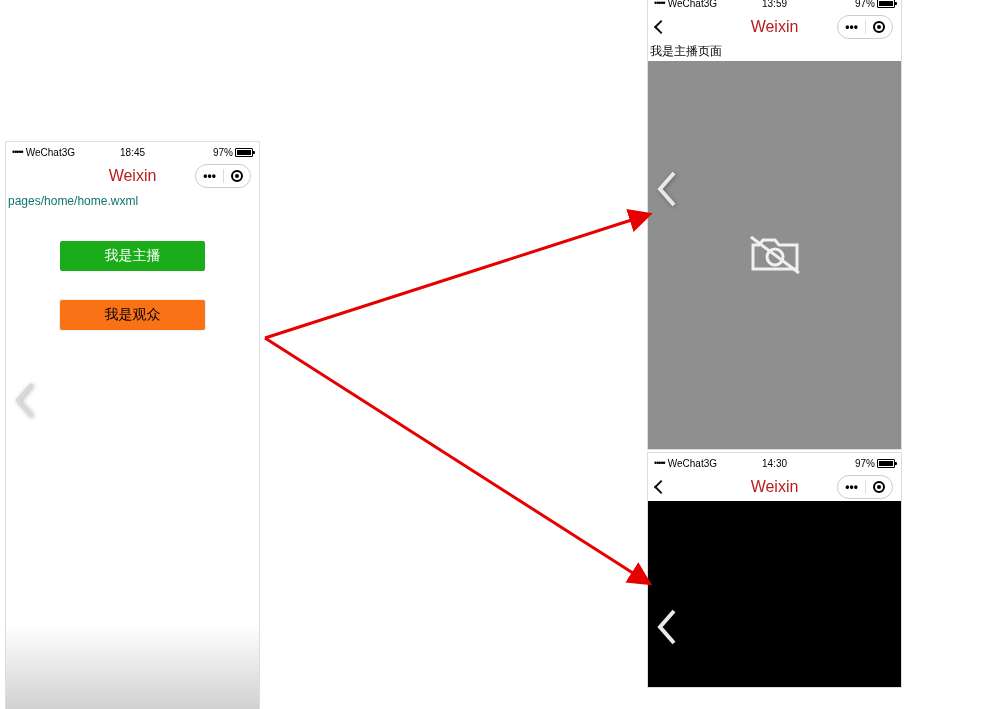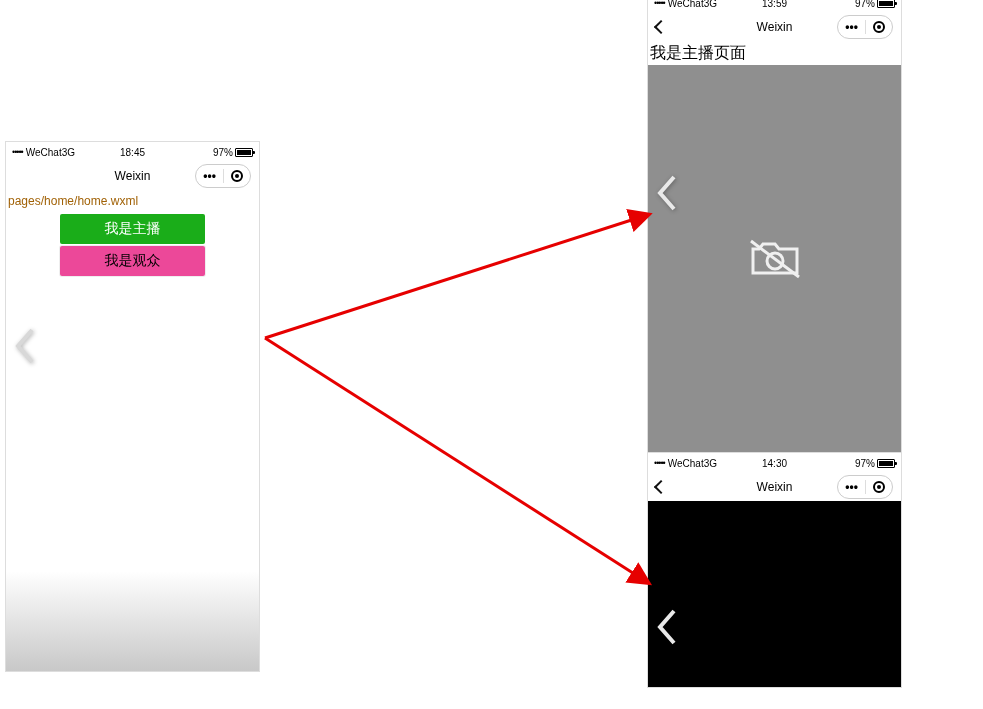--- a/index.html
+++ b/index.html
@@ -70,22 +70,22 @@
     .back-chevron {
       width: 10px; height: 10px;
       border-left: 2px solid #111;
       border-bottom: 2px solid #111;
       transform: rotate(45deg);
     }
     .title-text {
       position: absolute;
       left: 50%;
       transform: translateX(-50%);
-      font-size: 12px;
-      color: #000000;
+      font-size: 16px;
+      color: #b91c1c;
     }
     .capsule {
       margin-left: auto;
       width: 56px; height: 24px;
       border: 1px solid #ccc;
       border-radius: 14px;
       background: rgba(255,255,255,0.9);
       display: flex;
       align-items: center;
       justify-content: space-around;
@@ -106,44 +106,45 @@
       display: flex;
       align-items: center;
       justify-content: center;
     }
     .capsule-target::after {
       content: "";
       width: 4px; height: 4px;
       background: #000;
       border-radius: 50%;
     }
-    .page-path { font-size: 12px; padding: 4px 2px 6px; color: #a16207; }
+    .page-path { font-size: 12px; padding: 4px 2px 6px; color: #0f766e; }
     .btns { display: flex; flex-direction: column; align-items: center; gap: 2px; }
     .btn {
       width: 145px; height: 30px;
       display: flex;
       align-items: center;
       justify-content: center;
       font-size: 14px;
       border-radius: 2px;
+      margin-top: 27px;
     }
     .btn-green { background: #1aad19; color: #fff; }
-    .btn-white { background: #ec4899; color: #000; box-shadow: 0 0 0 1px #eee; }
+    .btn-white { background: #f97316; color: #000; box-shadow: 0 0 0 1px #eee; }
     .left-body { height: 395px; position: relative; }
     .left-fade {
       position: absolute; left: 0; right: 0; bottom: 0; height: 100px;
       background: linear-gradient(to bottom, rgba(0,0,0,0), #c8c8c8);
     }
     .side-chevron {
       position: absolute;
       left: 6px; top: 50%;
       transform: translateY(-50%);
     }
     .side-chevron svg { filter: drop-shadow(1px 1px 2px rgba(0,0,0,0.3)); }
-    .page-label { font-size: 16px; padding: 2px 2px 1px; color: #000; }
+    .page-label { font-size: 12px; padding: 2px 2px 1px; color: #000; }
     .cam-area {
       background: #8f8f8f;
       height: 388px;
       position: relative;
       display: flex;
       align-items: center;
       justify-content: center;
     }
     .vid-area {
       background: #000;

